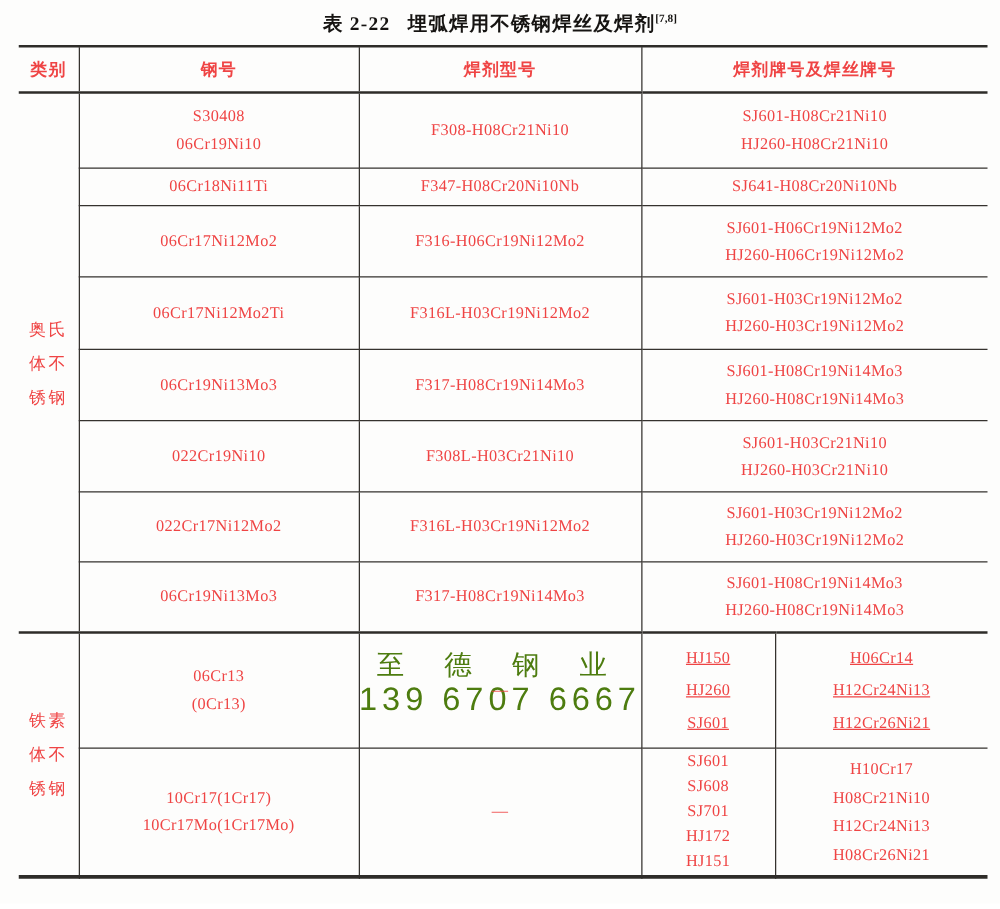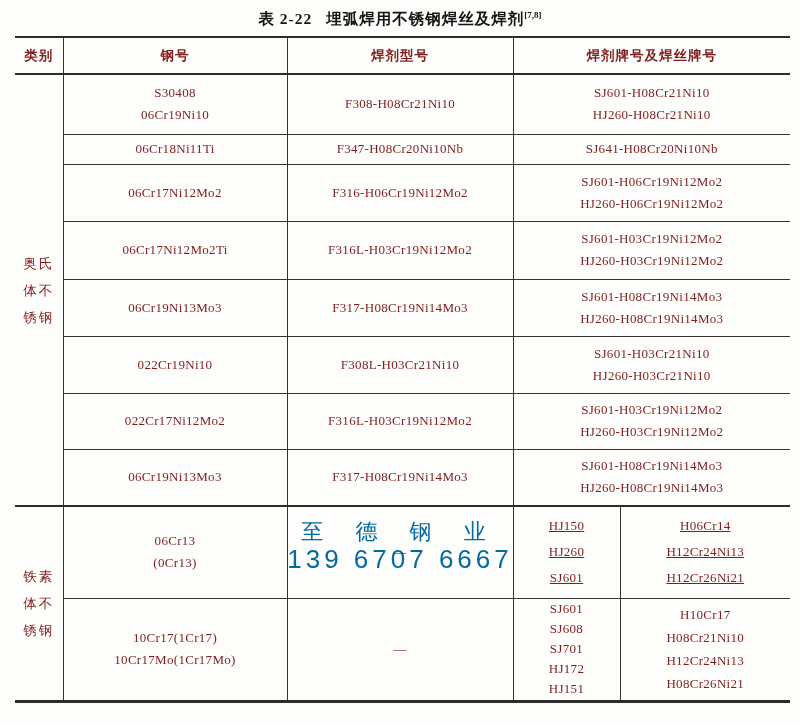--- a/index.html
+++ b/index.html
@@ -31,21 +31,21 @@
     letter-spacing: 0;
     vertical-align: super;
   }
   .watermark {
     position: absolute;
     left: 277px;
     top: 519px;
     width: 246px;
     text-align: center;
     z-index: 0;
-    color: #0369a1;
+    color: #4d7c0f;
     font-family: "Liberation Sans", "DejaVu Sans", sans-serif;
     pointer-events: none;
   }
   .watermark .wm1 {
     font-size: 22px;
     letter-spacing: 13px;
     line-height: 26px;
   }
   .watermark .wm2 {
     font-size: 26px;
@@ -66,21 +66,21 @@
   td {
     border: 1px solid #35322e;
     text-align: center;
     vertical-align: middle;
     padding: 0;
     font-size: 13px;
     letter-spacing: 0.3px;
     white-space: pre-line;
     line-height: 22px;
     background: transparent;
-    color: #7f1d1d;
+    color: #ef4444;
   }
   td.no-left  { border-left: none; }
   td.no-right { border-right: none; }
   tr.header-row td {
     font-weight: bold;
     font-size: 13.5px;
     letter-spacing: 1px;
     border-bottom: 2px solid #2e2c29;
   }
   td.cat {

